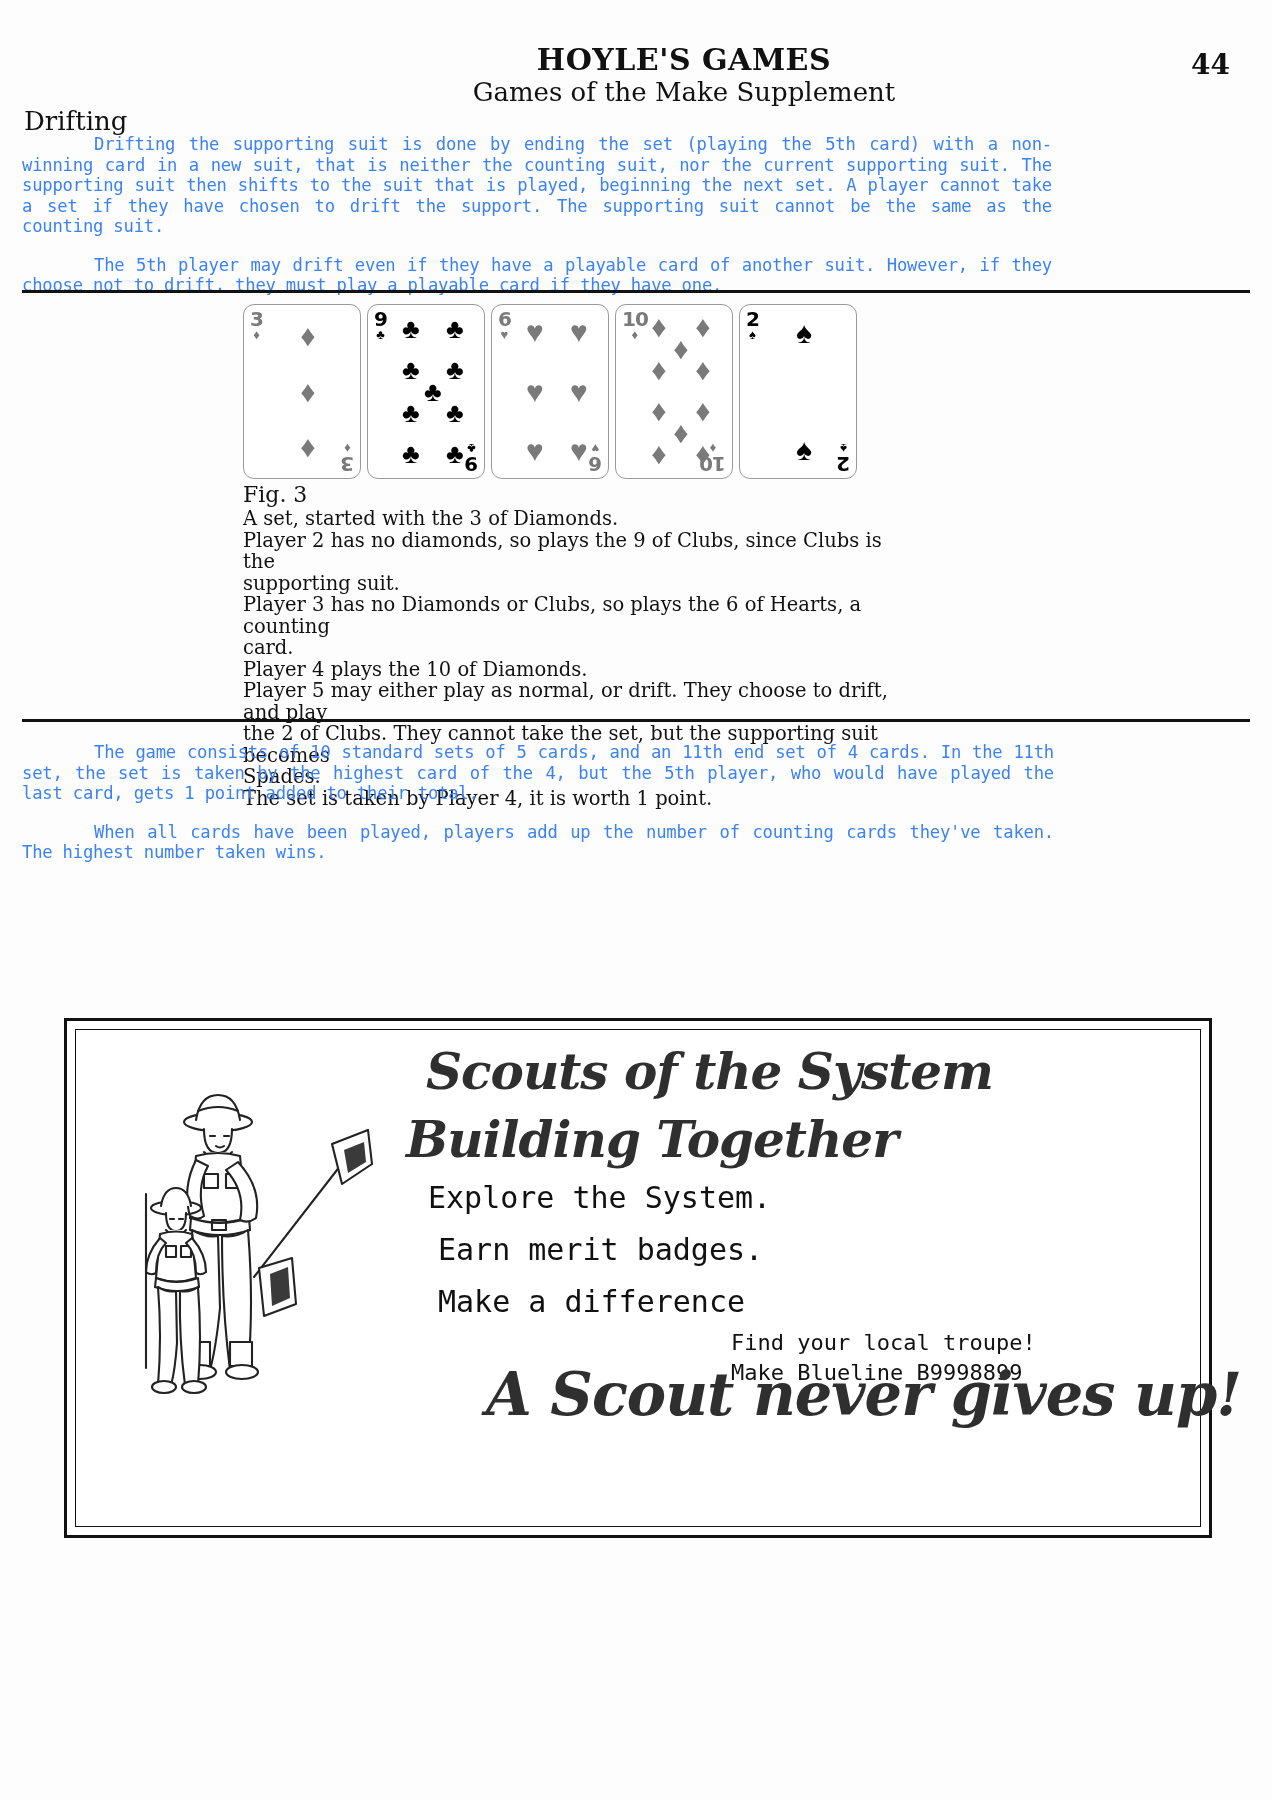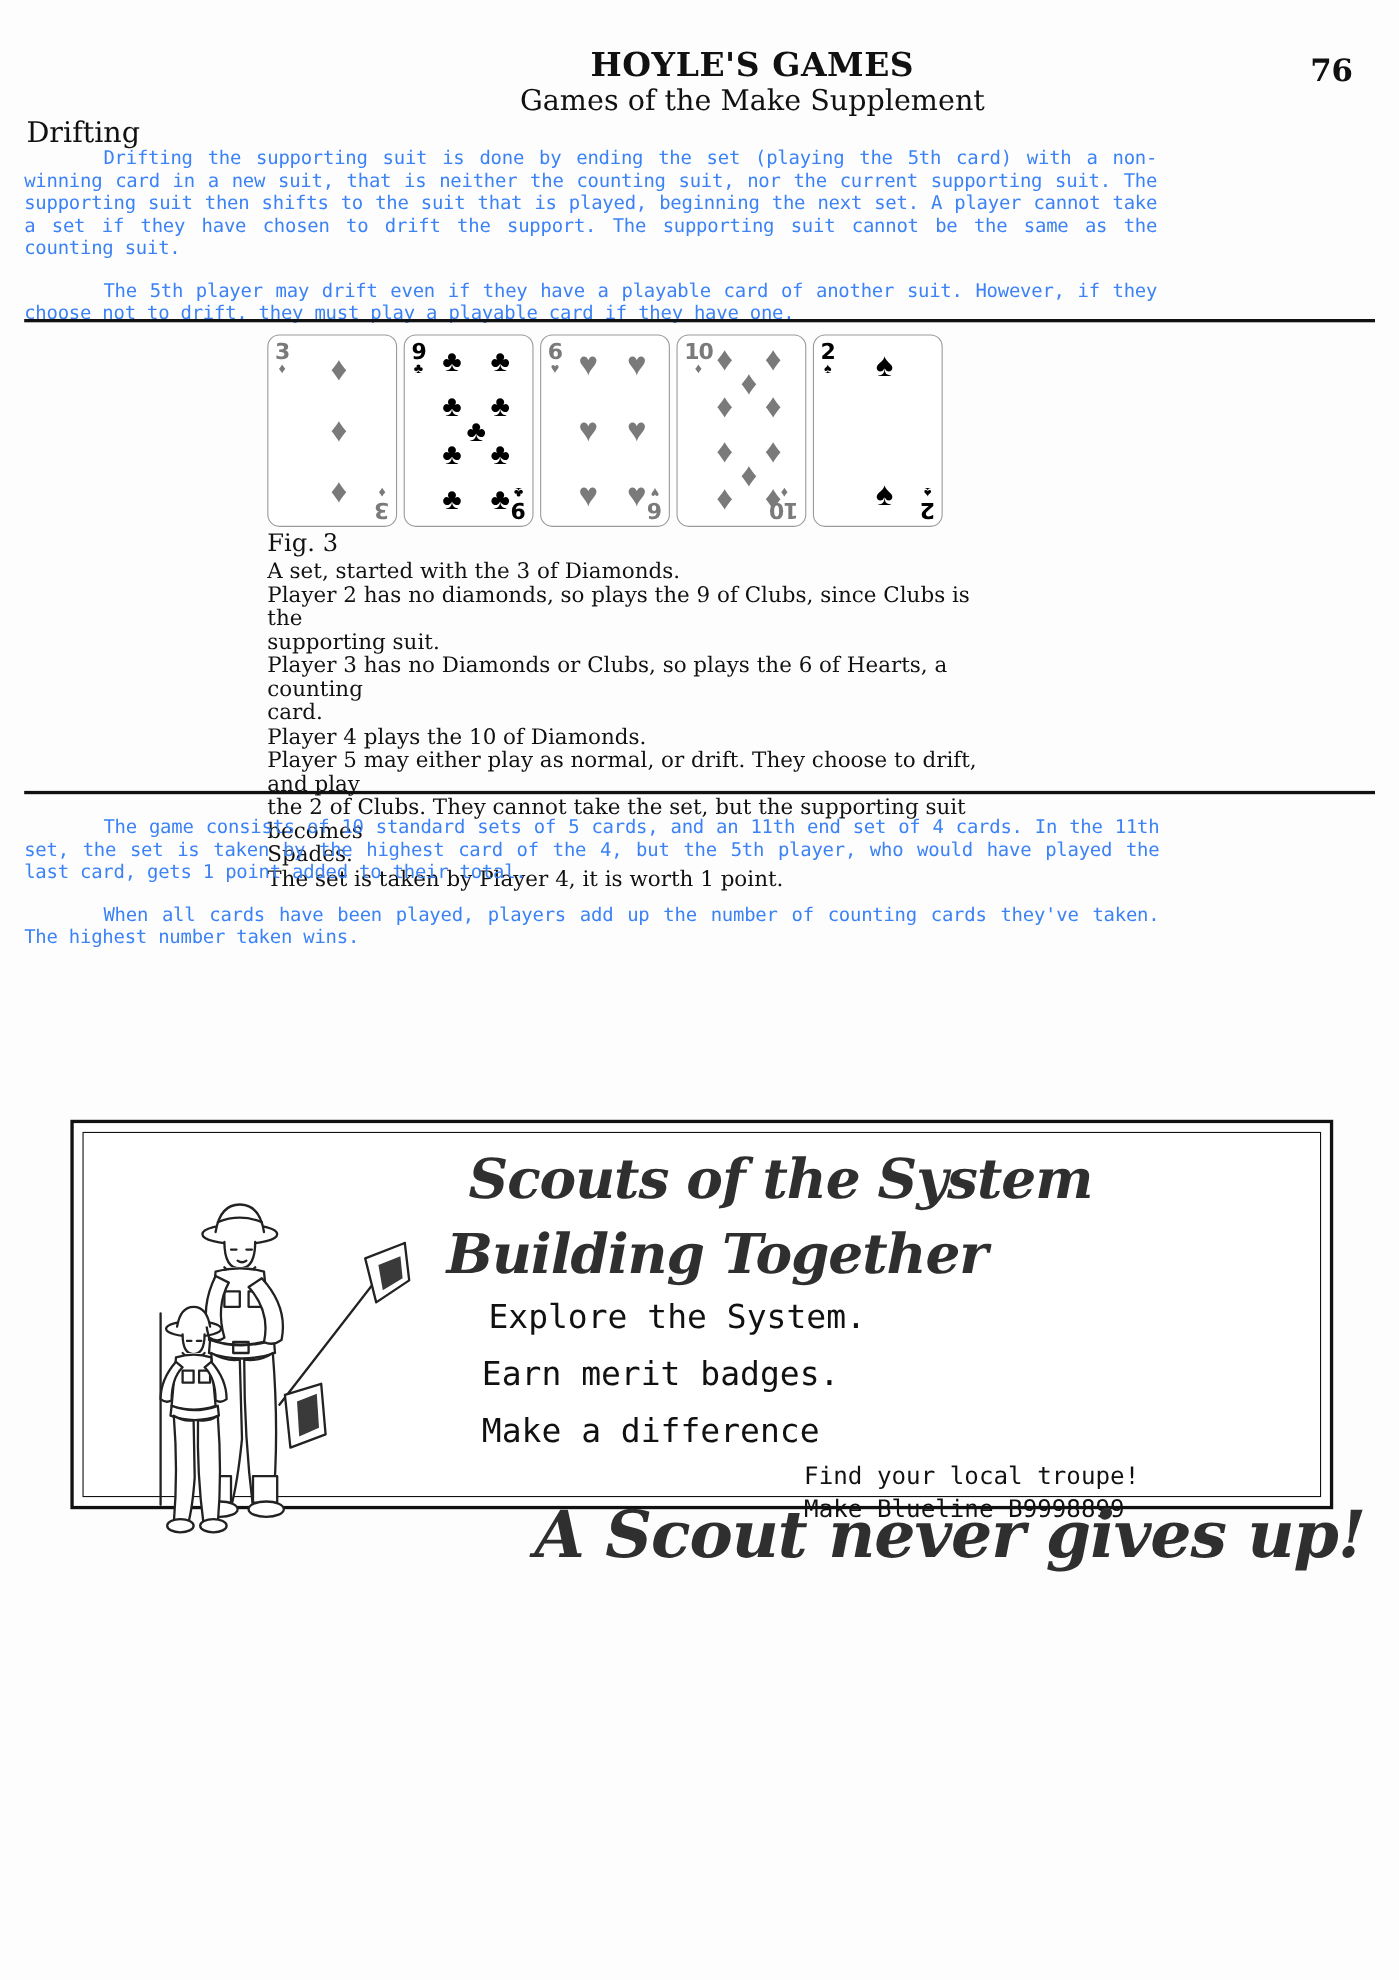--- a/index.html
+++ b/index.html
@@ -87,21 +87,21 @@
 
   
   .figcap{position:absolute;left:243px;top:482px;width:660px;}
   .fig-label{font-family:"DejaVu Serif",serif;font-size:22px;margin-bottom:1px;}
   .fig-lines{font-family:"DejaVu Serif",serif;font-size:19.5px;line-height:21.5px;}
   .fig-lines div{margin:0;}
 
   
   .ad-outer{
     position:absolute;left:64px;top:1018px;
-    width:1148px;height:354px;
+    width:1148px;height:520px;
     border:3px solid #111;
     box-sizing:border-box;
     background:#fff;
   }
   .ad-inner{
     position:absolute;left:8px;top:8px;right:8px;bottom:8px;
     border:1.6px solid #111;
     box-sizing:border-box;
   }
   .ad-script{
@@ -113,38 +113,38 @@
     white-space:nowrap;
   }
   #ad-line1{left:350px;top:12px;font-size:50px;}
   #ad-line2{left:330px;top:80px;font-size:50px;}
   #ad-slogan{left:410px;top:330px;font-size:59px;}
   .ad-mono{
     position:absolute;
     font-family:"DejaVu Sans Mono","Liberation Mono",monospace;
     color:#111;white-space:nowrap;
   }
-  #ad-b1{left:352px;top:150px;font-size:30px;margin-left:16px;}
+  #ad-b1{left:352px;top:150px;font-size:30px;}
   #ad-b2{left:362px;top:202px;font-size:30px;}
   #ad-b3{left:362px;top:254px;font-size:30px;}
   #ad-c1{left:655px;top:300px;font-size:22px;}
   #ad-c2{left:655px;top:330px;font-size:22px;}
 
   .scouts-art{position:absolute;left:60px;top:42px;width:290px;height:330px;}
 </style>
 </head>
 <body>
 
 <div class="page">
 
   <div class="hdr">
     <div class="hdr-title">HOYLE'S GAMES</div>
     <div class="hdr-sub">Games of the Make Supplement</div>
   </div>
-  <div class="pageno">76</div>
+  <div class="pageno">44</div>
 
   <div class="sect-head">Drifting</div>
 
   <div class="mono block-a">
     <p>Drifting the supporting suit is done by ending the set (playing the 5th card) with a non-winning card in a new suit, that is neither the counting suit, nor the current supporting suit. The supporting suit then shifts to the suit that is played, beginning the next set. A player cannot take a set if they have chosen to drift the support. The supporting suit cannot be the same as the counting suit.</p>
     <p>The 5th player may drift even if they have a playable card of another suit. However, if they choose not to drift, they must play a playable card if they have one.</p>
   </div>
 
   <div class="hrule" id="rule-top"></div>
   <div class="hrule" id="rule-bot"></div>

